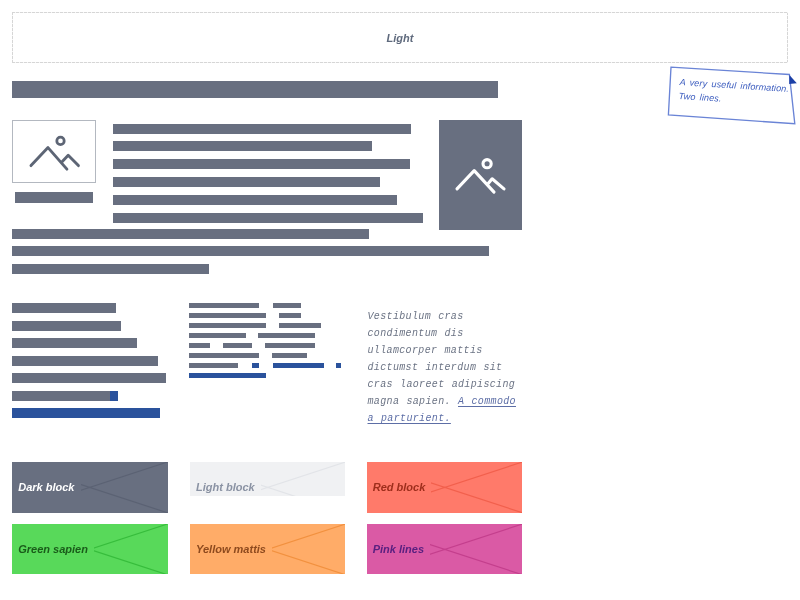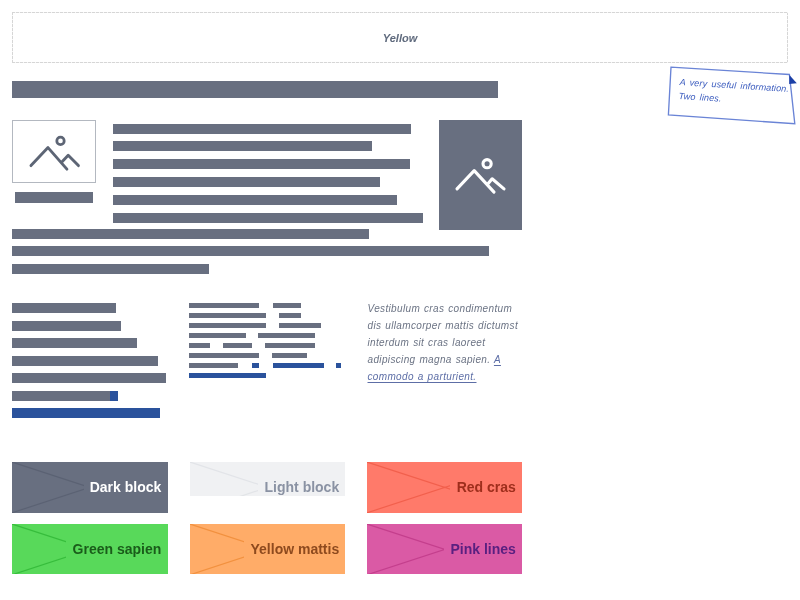--- a/index.html
+++ b/index.html
@@ -21,38 +21,38 @@
     font-style:italic;font-weight:bold;color:#5f6a7d;font-size:11px;line-height:11px;}
 
   .bar{position:absolute;background:#686f80;}
   .bar.blue{background:#2a529c;}
 
   .ph-light{position:absolute;box-sizing:border-box;border:1px solid #b3b8c0;background:#fff;}
   .ph-dark{position:absolute;background:#686f80;}
 
   .block{position:absolute;box-sizing:border-box;overflow:hidden;}
   .block .lbl{position:absolute;left:0;right:0;top:0;bottom:0;
-    text-align:right;font-weight:bold;font-size:14px;}
+    text-align:left;font-style:italic;font-weight:bold;font-size:11px;}
   .block .lbl>span{display:inline-block;height:100%;padding:0 6.2px;
     line-height:var(--bh);white-space:nowrap;}
 
   .note{position:absolute;}
   .notetext{font-style:italic;color:#4060c0;font-size:9.1px;line-height:13.6px;white-space:nowrap;word-spacing:1.6px;
             transform:rotate(3.6deg);transform-origin:0 0;letter-spacing:.1px;}
   .para{position:absolute;font-style:italic;color:#6b7384;font-size:10px;line-height:17px;
         letter-spacing:.35px;word-spacing:.8px;}
   .para a{color:#5d6ea6;text-decoration:underline;text-underline-offset:2px;}
 </style>
 </head>
 <body>
 
 <div class="page">
 
   <div class="dashed-box" style="left:12px;top:12px;width:776px;height:51px;">
-    <div class="wflabel" style="top:20.5px;">Yellow</div>
+    <div class="wflabel" style="top:20.5px;">Light</div>
   </div>
 
 
   <div id="bars">
       <div class="bar" style="left: 12px; top: 81px; width: 486px; height: 17px;"></div>
       <div class="bar" style="left: 112.8px; top: 123.5px; width: 298.7px; height: 10px;"></div>
       <div class="bar" style="left: 112.8px; top: 141.4px; width: 259.2px; height: 10px;"></div>
       <div class="bar" style="left: 112.8px; top: 159.3px; width: 297.5px; height: 10px;"></div>
       <div class="bar" style="left: 112.8px; top: 177.2px; width: 267.7px; height: 10px;"></div>
       <div class="bar" style="left: 112.8px; top: 195.1px; width: 284.7px; height: 10px;"></div>
@@ -113,42 +113,42 @@
     <svg width="135" height="68" viewBox="0 0 135 68">
       <path d="M6 5.2 L124.4 12.5 L129.8 61.75 L3.4 52.9 Z" fill="#ffffff" stroke="#6a84d6" stroke-width="1.35" stroke-linejoin="miter"></path>
       <path d="M124.4 12.9 L131.8 21.2 L124.2 21.9 Z" fill="#1b3fa6"></path>
     </svg>
     <div class="notetext" style="position:absolute;left:15.2px;top:13.6px;width:120px;">
       <div>A very useful information.</div>
       <div>Two lines.</div>
     </div>
   </div>
 
-  <div class="para" style="left:367.5px;top:300px;width:153px;">
+  <div class="para" style="left:367.5px;top:308px;width:153px;font-family:Liberation Mono, monospace;">
     <span>Vestibulum cras condimentum dis ullamcorper mattis dictumst interdum sit cras laoreet adipiscing magna sapien. </span><a href="#">A commodo a parturient.</a>
   </div>
 
   <div id="blocks">
       <div class="block" style="left: 12px; top: 461.9px; width: 155.5px; height: 50.8px; background: rgb(104, 111, 128); --bh: 50.8px;">
         <svg width="155.5" height="50.8" style="position:absolute;left:0;top:0">
           <path d="M0 0 L155.5 50.8 M155.5 0 L0 50.8" stroke="#5b6273" stroke-width="1.2" fill="none"></path>
         </svg>
         <div class="lbl"><span style="color: rgb(255, 255, 255); background: rgb(104, 111, 128);">Dark block</span></div>
       </div>
       <div class="block" style="left: 189.9px; top: 461.9px; width: 155.5px; height: 34px; background: rgb(240, 241, 243); --bh: 50.8px;">
         <svg width="155.5" height="50.8" style="position:absolute;left:0;top:0">
           <path d="M0 0 L155.5 50.8 M155.5 0 L0 50.8" stroke="#e2e4e8" stroke-width="1.2" fill="none"></path>
         </svg>
         <div class="lbl"><span style="color: rgb(138, 146, 163); background: rgb(240, 241, 243);">Light block</span></div>
       </div>
       <div class="block" style="left: 366.5px; top: 461.9px; width: 155.5px; height: 50.8px; background: rgb(255, 122, 106); --bh: 50.8px;">
         <svg width="155.5" height="50.8" style="position:absolute;left:0;top:0">
           <path d="M0 0 L155.5 50.8 M155.5 0 L0 50.8" stroke="#f2604d" stroke-width="1.2" fill="none"></path>
         </svg>
-        <div class="lbl"><span style="color: rgb(158, 46, 28); background: rgb(255, 122, 106);">Red cras</span></div>
+        <div class="lbl"><span style="color: rgb(158, 46, 28); background: rgb(255, 122, 106);">Red block</span></div>
       </div>
       <div class="block" style="left: 12px; top: 523.7px; width: 155.5px; height: 50.8px; background: rgb(88, 217, 90); --bh: 50.8px;">
         <svg width="155.5" height="50.8" style="position:absolute;left:0;top:0">
           <path d="M0 0 L155.5 50.8 M155.5 0 L0 50.8" stroke="#37bd3c" stroke-width="1.2" fill="none"></path>
         </svg>
         <div class="lbl"><span style="color: rgb(26, 92, 26); background: rgb(88, 217, 90);">Green sapien</span></div>
       </div>
       <div class="block" style="left: 189.9px; top: 523.7px; width: 155.5px; height: 50.8px; background: rgb(255, 172, 104); --bh: 50.8px;">
         <svg width="155.5" height="50.8" style="position:absolute;left:0;top:0">
           <path d="M0 0 L155.5 50.8 M155.5 0 L0 50.8" stroke="#f2913f" stroke-width="1.2" fill="none"></path>

